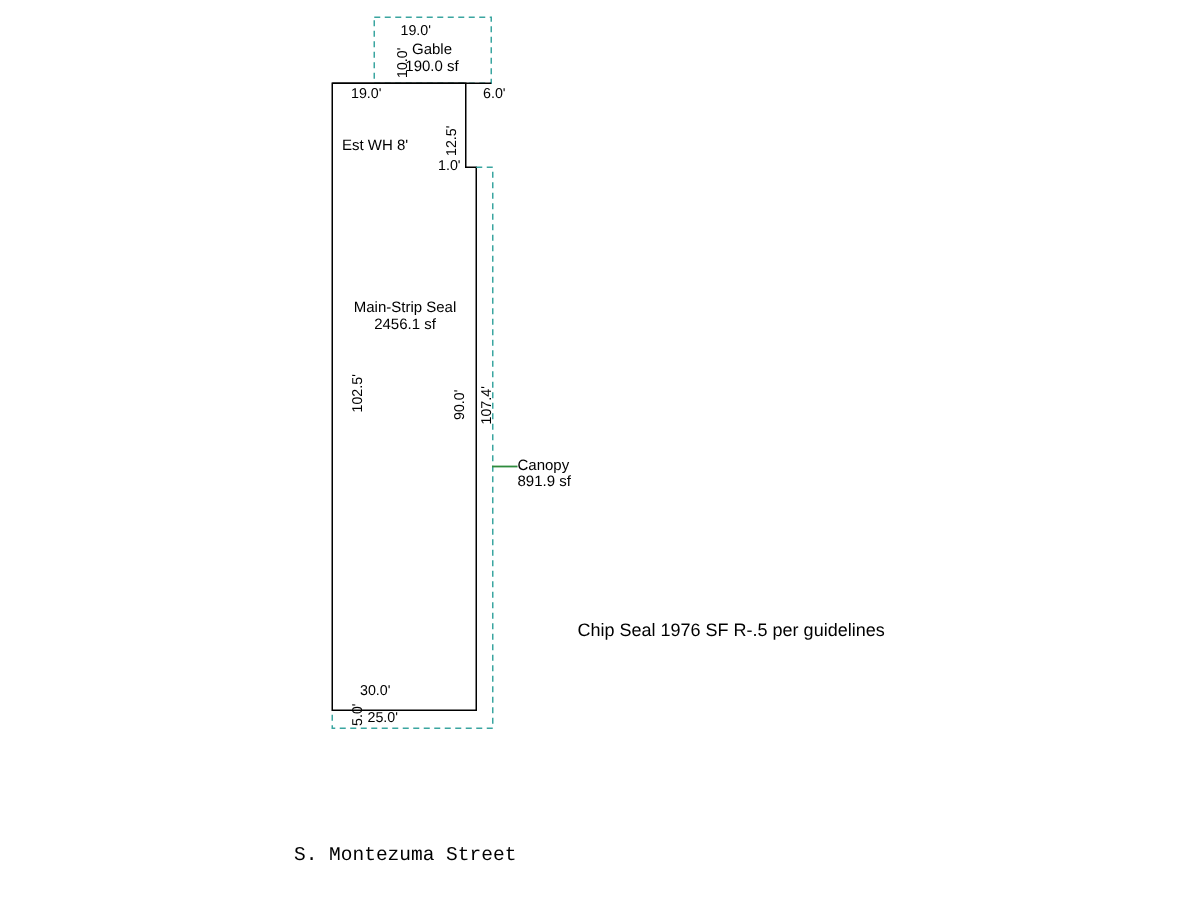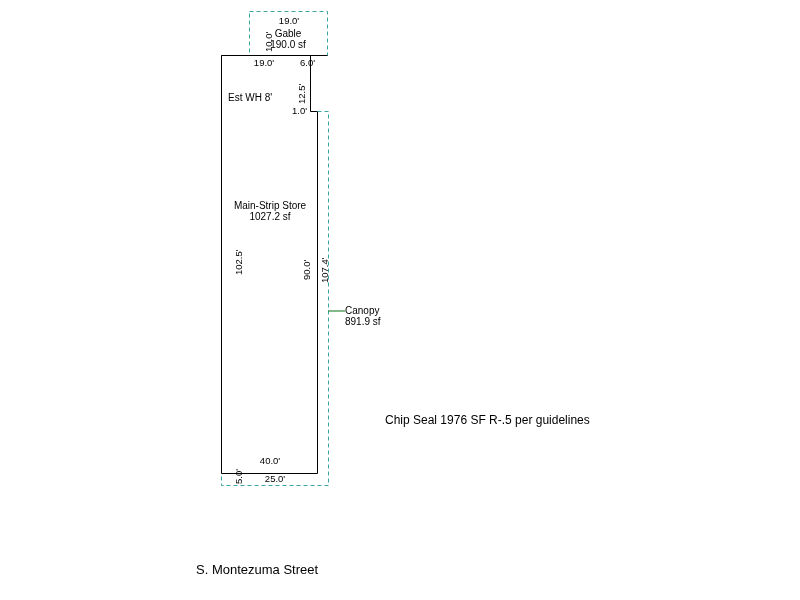--- a/index.html
+++ b/index.html
@@ -26,32 +26,33 @@
     font-size: 9.5px;
     color: #000;
     white-space: nowrap;
     line-height: 1.1;
   }
   .lbl.mid { font-size: 10px; }
   .lbl.rot {
     transform-origin: 0 0;
     transform: rotate(-90deg);
   }
-  .ctr { text-align: center; }
+  .ctr { }
   .area-name {
     position: absolute;
     font-size: 10px;
     text-align: center;
     white-space: nowrap;
   }
   .area-name .sf { display: block; }
   .street {
     position: absolute;
     font-size: 13px;
     white-space: nowrap;
+    font-family: Liberation Mono, monospace;
   }
   .note {
     position: absolute;
     font-size: 12px;
     white-space: nowrap;
   }
 </style>
 </head>
 <body>
 
@@ -74,45 +75,45 @@
 
 <div class="lbl rot" style="left:264px; top:52px;">10.0'</div>
 
 <div class="area-name" style="left:248px; top:28px; width:80px;">
   <span>Gable</span>
   <span class="sf">190.0 sf</span>
 </div>
 
 <div class="lbl ctr" style="left:234px; top:58px; width:60px;">19.0'</div>
 
-<div class="lbl" style="left:300px; top:58px;">6.0'</div>
+<div class="lbl" style="left:322px; top:58px;">6.0'</div>
 
 <div class="lbl rot" style="left:297px; top:104px;">12.5'</div>
 
 <div class="lbl" style="left:292px; top:106px;text-align:right;">1.0'</div>
 
 <div class="lbl mid" style="left:228px; top:92px;">Est WH 8'</div>
 
 <div class="area-name" style="left:222px; top:200px; width:96px;">
-  <span>Main-Strip Store</span>
-  <span class="sf">1027.2 sf</span>
+  <span>Main-Strip Seal</span>
+  <span class="sf">2456.1 sf</span>
 </div>
 
 <div class="lbl rot" style="left:234px; top:275px;">102.5'</div>
 
 <div class="lbl rot" style="left:302px; top:280px;">90.0'</div>
 
 <div class="lbl rot" style="left:320px; top:283px;">107.4'</div>
 
 <div class="area-name" style="left:345px; top:305px; width:auto; text-align:left;">
   <span>Canopy</span>
   <span class="sf">891.9 sf</span>
 </div>
 
-<div class="lbl ctr" style="left:240px; top:456px; width:60px;">40.0'</div>
+<div class="lbl ctr" style="left:240px; top:456px; width:60px;">30.0'</div>
 
 <div class="lbl ctr" style="left:245px; top:474px; width:60px;">25.0'</div>
 
 <div class="lbl rot" style="left:234px; top:484px;">5.0'</div>
 
 <div class="note" style="left:385px; top:413px;">Chip Seal 1976 SF R-.5 per guidelines</div>
 
 <div class="street" style="left:196px; top:562px;">S. Montezuma Street</div>
 
 </body></html>

